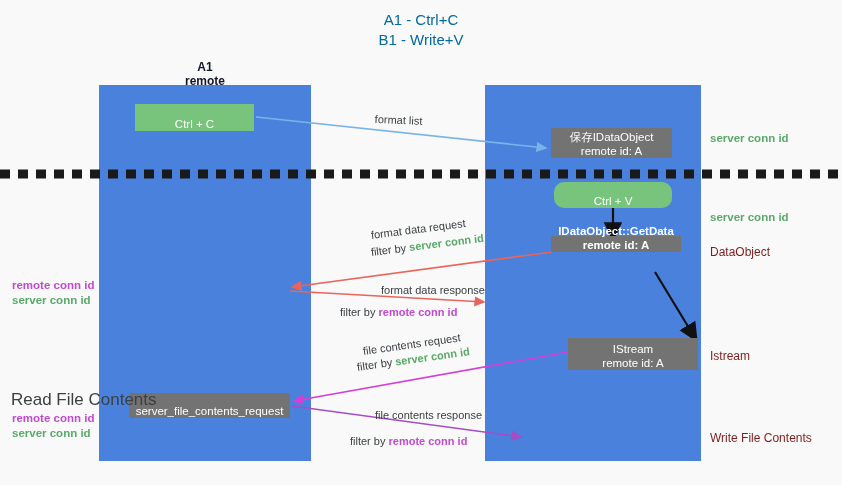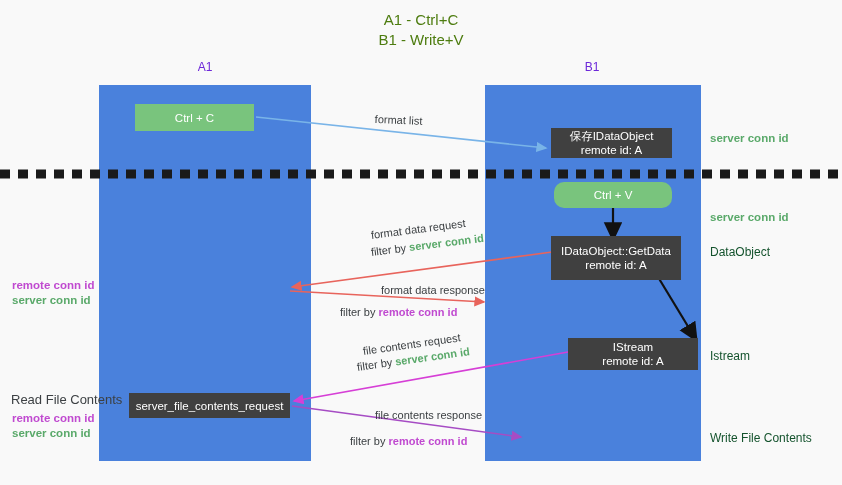--- a/index.html
+++ b/index.html
@@ -8,49 +8,49 @@
     background:#f9f9f9;
     font-family:"Liberation Sans","DejaVu Sans",sans-serif;
     position:relative;overflow:hidden;
     -webkit-font-smoothing:antialiased;
   }
   #stage{position:absolute;left:0;top:0;width:842px;height:485px;}
 
   
   .title{
     position:absolute;left:0;top:10px;width:842px;
-    text-align:center;color:#4d7c0f;font-size:15px;line-height:20px;
+    text-align:center;color:#0369a1;font-size:15px;line-height:20px;
   }
 
   
   .col-head{
-    position:absolute;text-align:center;color:#6d28d9;
-    font-size:12px;line-height:14px;width:160px;
+    position:absolute;text-align:center;color:#0f172a;
+    font-size:12px;line-height:14px;width:160px;font-weight:bold;
   }
 
   
   .lane{position:absolute;background:#4a81dc;}
 
   
   .box{
     position:absolute;box-sizing:border-box;
-    display:flex;flex-direction:column;align-items:center;justify-content:center;
+    display:flex;flex-direction:column;align-items:center;justify-content:flex-end;
     color:#ffffff;font-size:11.5px;line-height:14px;text-align:center;
   }
   .box.green{background:#79c47d;}
-  .box.orange{background:#404040;}
+  .box.orange{background:#737373;}
 
   
   .ann{position:absolute;font-size:11.5px;line-height:15px;}
   .ann .green{color:#5aa96a;font-weight:bold;}
   .ann .purple{color:#c04ad0;font-weight:bold;}
   .ann .dark{color:#3c4043;}
 
   
-  .rlabel{position:absolute;color:#14532d;font-size:12px;line-height:15px;}
+  .rlabel{position:absolute;color:#7f1d1d;font-size:12px;line-height:15px;}
 
   
   .elabel{
     position:absolute;font-size:11px;line-height:15px;color:#3c4043;
     white-space:nowrap;transform-origin:left top;
   }
   .elabel .g{color:#5aa96a;font-weight:bold;}
   .elabel .p{color:#c04ad0;font-weight:bold;}
 
   svg.overlay{position:absolute;left:0;top:0;width:842px;height:485px;pointer-events:none;}
@@ -60,23 +60,23 @@
 
 <div id="stage">
 
   <div class="title">
     <div>A1 - Ctrl+C</div>
     <div>B1 - Write+V</div>
   </div>
 
   <div class="col-head" style="left:125px;top:60px;">
     <div>A1</div>
+    <div>remote</div>
   </div>
   <div class="col-head" style="left:512px;top:60px;">
-    <div>B1</div>
   </div>
 
   <div class="lane" style="left:99px;top:85px;width:212px;height:376px;"></div>
   <div class="lane" style="left:485px;top:85px;width:216px;height:376px;"></div>
 
   <svg class="overlay" viewBox="0 0 842 485">
     <defs>
       <marker id="ah-blue" markerWidth="7" markerHeight="7" refX="6" refY="3.2" orient="auto">
         <path d="M0,0 L7,3.2 L0,6.4 z" fill="#79b4e8"></path>
       </marker>
@@ -117,21 +117,21 @@
 
   <div class="box orange" style="left:551px;top:128px;width:121px;height:30px;">
     <span>保存IDataObject</span>
     <span>remote id: A</span>
   </div>
 
   <div class="box green" style="left:554px;top:182px;width:118px;height:26px;border-radius:10px;">
     <span>Ctrl + V</span>
   </div>
 
-  <div class="box orange" style="left:551px;top:236px;width:130px;height:44px;">
+  <div class="box orange" style="left:551px;top:236px;width:130px;height:16px;font-weight:bold;">
     <span>IDataObject::GetData</span>
     <span>remote id: A</span>
   </div>
 
   <div class="box orange" style="left:568px;top:338px;width:130px;height:32px;">
     <span>IStream</span>
     <span>remote id: A</span>
   </div>
 
 
@@ -180,21 +180,21 @@
   <div class="rlabel" style="left:710px;top:349px;">Istream</div>
 
   <div class="rlabel" style="left:710px;top:431px;">Write File Contents</div>
 
   <div class="ann" style="left:12px;top:278px;">
     <div class="purple">remote conn id</div>
     <div class="green">server conn id</div>
   </div>
 
   <div class="ann" style="left:11px;top:392px;">
-    <div class="dark" style="font-size:13px;">Read File Contents</div>
+    <div class="dark" style="font-size:17px;">Read File Contents</div>
   </div>
 
   <div class="ann" style="left:12px;top:411px;">
     <div class="purple">remote conn id</div>
     <div class="green">server conn id</div>
   </div>
 
 </div>
 
 </body></html>

